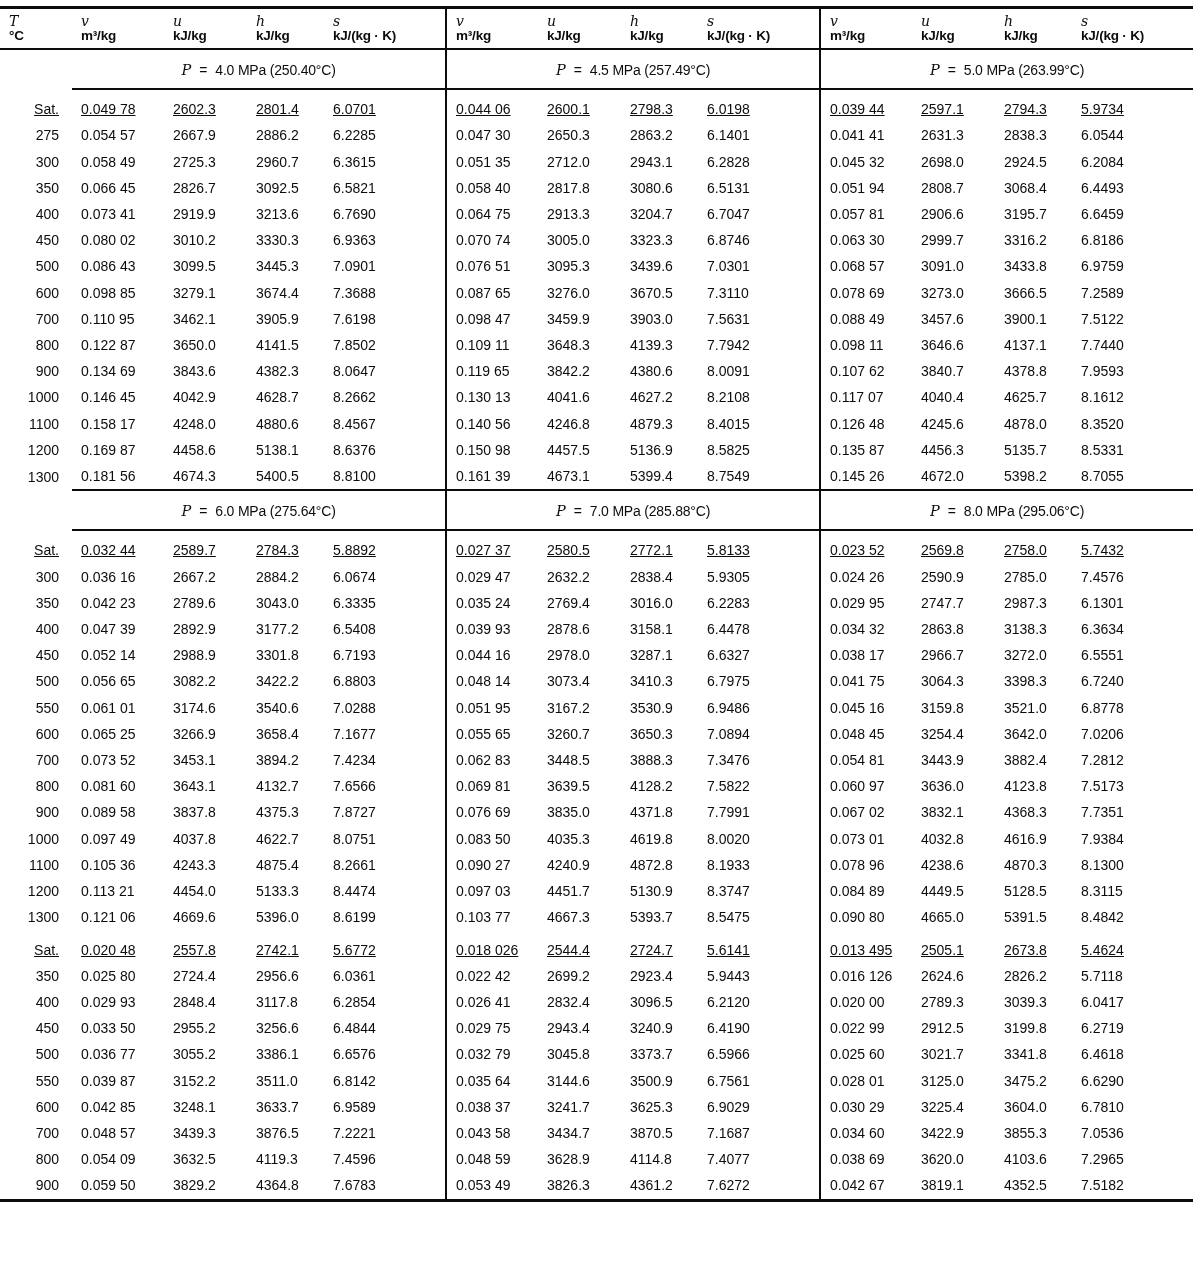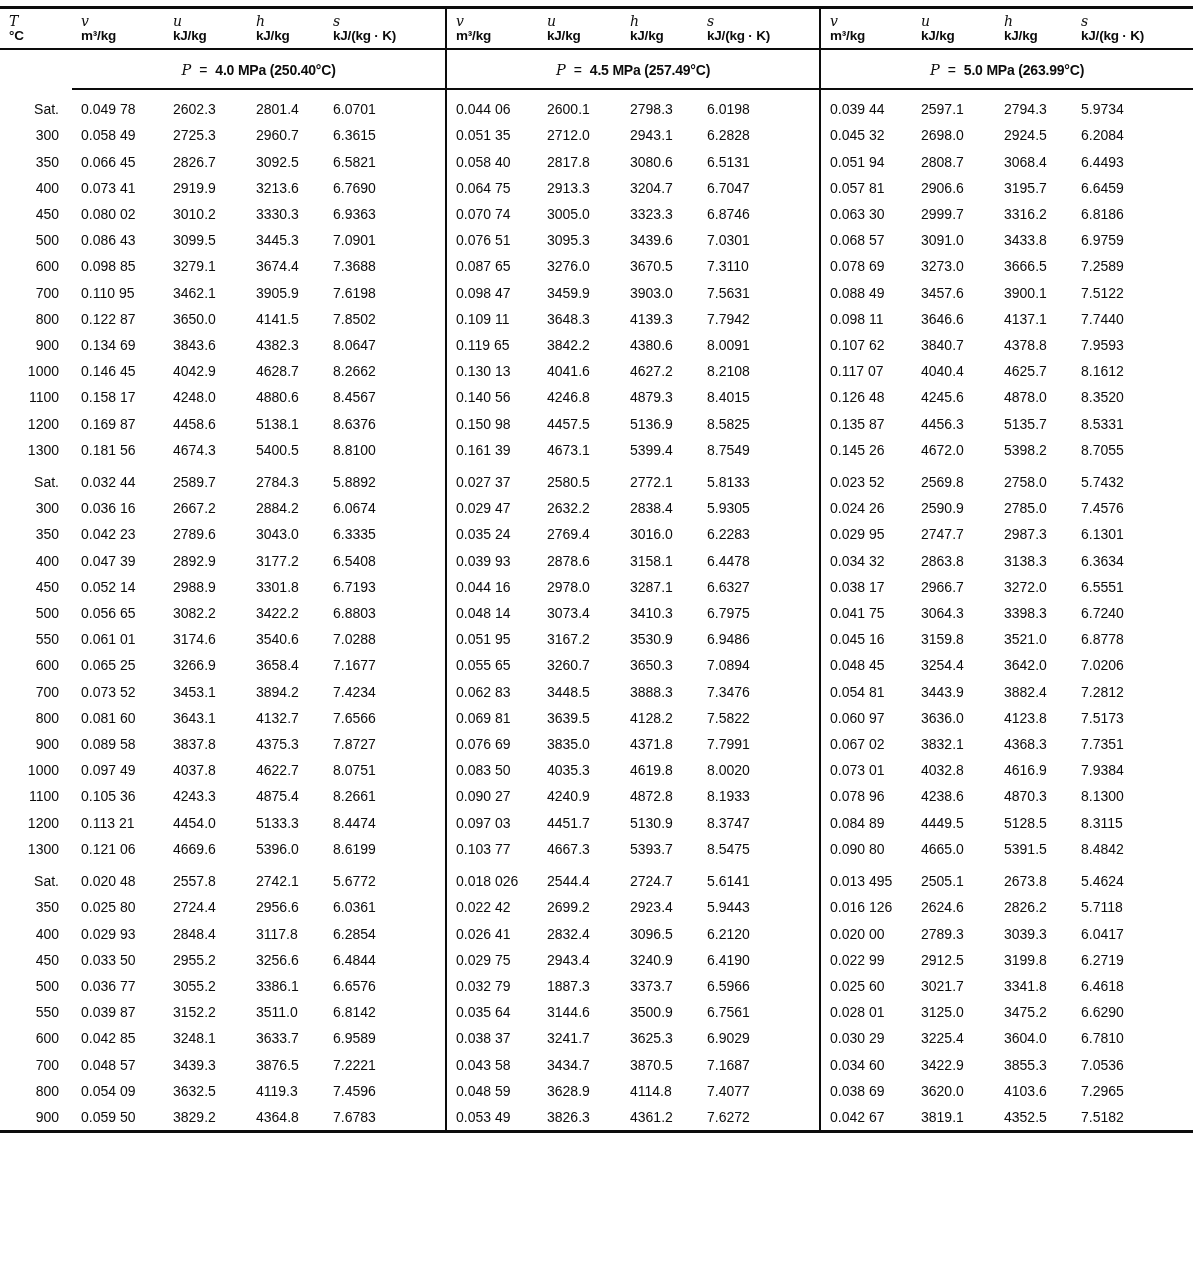--- a/index.html
+++ b/index.html
@@ -58,21 +58,21 @@
   tbody.sec-2 td.p-cell, tbody.sec-3 td.p-cell {
     border-top: 2px solid #0c0c0c;
   }
   .pvar {
     font-family: "DejaVu Serif", "Liberation Serif", serif;
     font-style: italic;
     font-size: 14.5px;
     padding-right: 8px;
   }
   .peq { padding-right: 8px; }
-  .pval { font-weight: bold; letter-spacing: -0.2px; }
+  .pval { font-weight: normal; letter-spacing: -0.2px; }
   
   td {
     font-size: 14px;
     line-height: 24.2px;
     white-space: nowrap;
     overflow: hidden;
   }
   td.t-col, th.t-col {
     text-align: right;
     padding-right: 13px;
@@ -82,21 +82,21 @@
   td.col-u { padding-left: 9px; text-align: left; }
   td.col-h { padding-left: 6px; text-align: left; }
   td.col-s { padding-left: 5px; text-align: left; }
   th.p-v { padding-left: 9px; }
   th.p-u { padding-left: 9px; }
   th.p-h { padding-left: 6px; }
   th.p-s { padding-left: 5px; }
   
   .grp-start { border-left: 2px solid #0c0c0c; }
   
-  tr.first-data td { padding-top: 7px; }
+  tr.first-data td { padding-top: 7px; text-decoration: underline; }
 </style>
 </head>
 <body>
 
 <div class="page">
   <table class="steam" id="steam-table">
     <colgroup id="steam-cols">
         <col style="width: 72px;">
         <col style="width: 92px;">
         <col style="width: 86px;">
@@ -183,20 +183,35 @@
           <td class="col-v grp-start">0.044 06</td>
           <td class="col-u">2600.1</td>
           <td class="col-h">2798.3</td>
           <td class="col-s">6.0198</td>
           <td class="col-v grp-start">0.039 44</td>
           <td class="col-u">2597.1</td>
           <td class="col-h">2794.3</td>
           <td class="col-s">5.9734</td>
         </tr>
         <tr>
+          <td class="t-col">275</td>
+          <td class="col-v">0.054 57</td>
+          <td class="col-u">2667.9</td>
+          <td class="col-h">2886.2</td>
+          <td class="col-s">6.2285</td>
+          <td class="col-v grp-start">0.047 30</td>
+          <td class="col-u">2650.3</td>
+          <td class="col-h">2863.2</td>
+          <td class="col-s">6.1401</td>
+          <td class="col-v grp-start">0.041 41</td>
+          <td class="col-u">2631.3</td>
+          <td class="col-h">2838.3</td>
+          <td class="col-s">6.0544</td>
+        </tr>
+        <tr>
           <td class="t-col">300</td>
           <td class="col-v">0.058 49</td>
           <td class="col-u">2725.3</td>
           <td class="col-h">2960.7</td>
           <td class="col-s">6.3615</td>
           <td class="col-v grp-start">0.051 35</td>
           <td class="col-u">2712.0</td>
           <td class="col-h">2943.1</td>
           <td class="col-s">6.2828</td>
           <td class="col-v grp-start">0.045 32</td>
@@ -379,20 +394,26 @@
           <td class="col-u">4673.1</td>
           <td class="col-h">5399.4</td>
           <td class="col-s">8.7549</td>
           <td class="col-v grp-start">0.145 26</td>
           <td class="col-u">4672.0</td>
           <td class="col-h">5398.2</td>
           <td class="col-s">8.7055</td>
         </tr>
       </tbody>
       <tbody class="sec-2">
+        <tr>
+          <td class="t-col"></td>
+          <td colspan="4" class="p-cell"><span class="pvar">P</span><span class="peq">=</span><span class="pval">6.0 MPa (275.64°C)</span></td>
+          <td colspan="4" class="p-cell grp-start"><span class="pvar">P</span><span class="peq">=</span><span class="pval">7.0 MPa (285.88°C)</span></td>
+          <td colspan="4" class="p-cell grp-start"><span class="pvar">P</span><span class="peq">=</span><span class="pval">8.0 MPa (295.06°C)</span></td>
+        </tr>
         <tr class="first-data">
           <td class="t-col">Sat.</td>
           <td class="col-v">0.032 44</td>
           <td class="col-u">2589.7</td>
           <td class="col-h">2784.3</td>
           <td class="col-s">5.8892</td>
           <td class="col-v grp-start">0.027 37</td>
           <td class="col-u">2580.5</td>
           <td class="col-h">2772.1</td>
           <td class="col-s">5.8133</td>
@@ -673,21 +694,21 @@
           <td class="col-h">3199.8</td>
           <td class="col-s">6.2719</td>
         </tr>
         <tr>
           <td class="t-col">500</td>
           <td class="col-v">0.036 77</td>
           <td class="col-u">3055.2</td>
           <td class="col-h">3386.1</td>
           <td class="col-s">6.6576</td>
           <td class="col-v grp-start">0.032 79</td>
-          <td class="col-u">1887.3</td>
+          <td class="col-u">3045.8</td>
           <td class="col-h">3373.7</td>
           <td class="col-s">6.5966</td>
           <td class="col-v grp-start">0.025 60</td>
           <td class="col-u">3021.7</td>
           <td class="col-h">3341.8</td>
           <td class="col-s">6.4618</td>
         </tr>
         <tr>
           <td class="t-col">550</td>
           <td class="col-v">0.039 87</td>

